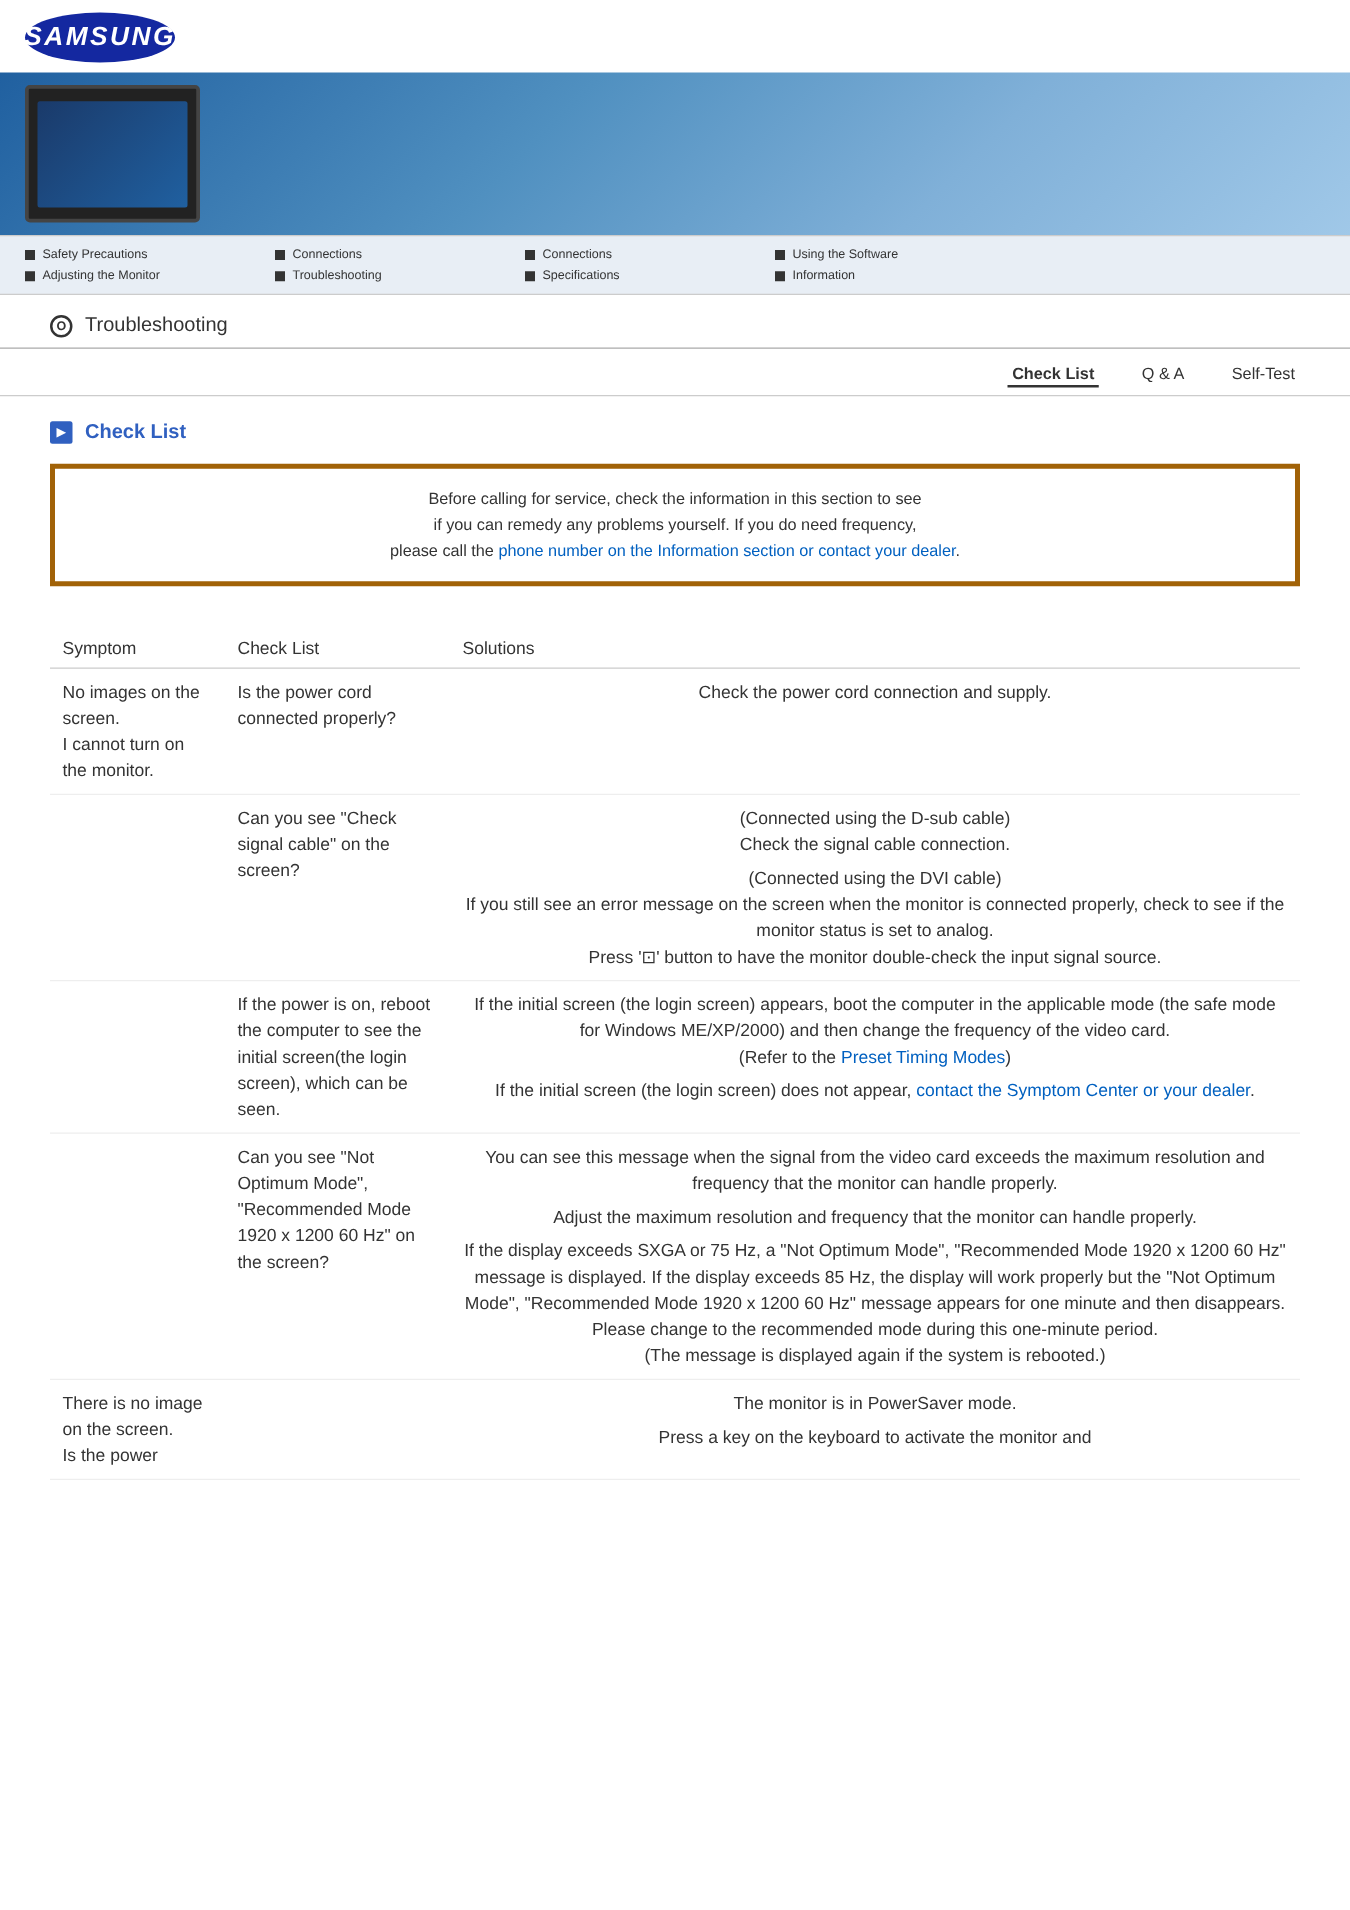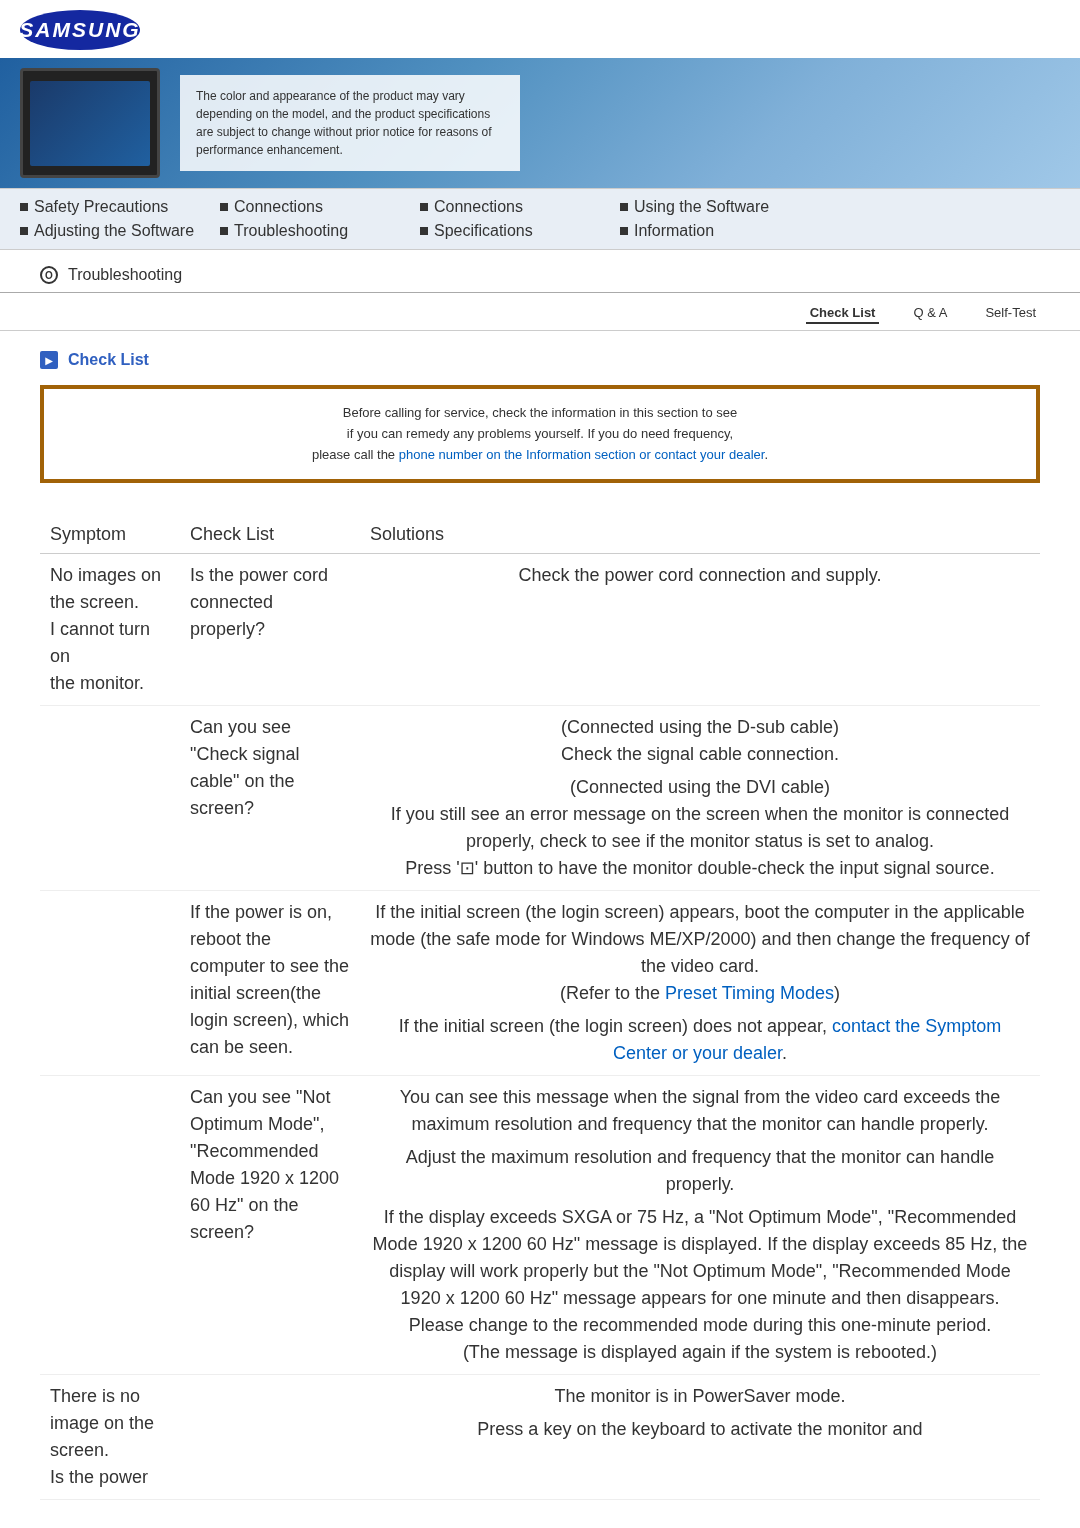--- a/index.html
+++ b/index.html
@@ -13,21 +13,21 @@
 
     
     .banner { position: relative; width: 100%; height: 130px; background: linear-gradient(135deg, #2060a0 0%, #5090c0 40%, #80b0d8 70%, #a0c8e8 100%); overflow: hidden; display: flex; align-items: center; }
     .banner-monitor { width: 140px; height: 110px; background: #222; border-radius: 4px; margin-left: 20px; display: flex; align-items: center; justify-content: center; border: 3px solid #444; flex-shrink: 0; position: relative; }
     .monitor-screen { width: 120px; height: 85px; background: linear-gradient(135deg, #1a3a6a, #2060a0); border-radius: 2px; }
     .banner-text-box { background: rgba(255,255,255,0.85); margin-left: 20px; padding: 12px 16px; max-width: 340px; font-size: 12px; line-height: 1.5; color: #333; }
 
     
     .nav-bar { background: #e8eef5; border-top: 1px solid #ccc; border-bottom: 1px solid #ccc; padding: 6px 20px; display: flex; flex-wrap: wrap; gap: 0; }
     .nav-row { display: flex; width: 100%; }
-    .nav-item { display: flex; align-items: center; gap: 6px; padding: 3px 20px 3px 0; font-size: 16px; color: #333; min-width: 200px; cursor: pointer; }
+    .nav-item { display: flex; align-items: center; gap: 6px; padding: 3px 20px 3px 0; font-size: 10px; color: #333; min-width: 200px; cursor: pointer; }
     .nav-bullet { width: 8px; height: 8px; background: #333; display: inline-block; flex-shrink: 0; }
 
     
     .page-header { padding: 16px 40px 8px 40px; display: flex; align-items: center; border-bottom: 1px solid #aaa; }
     .page-header-icon { width: 18px; height: 18px; border: 2px solid #333; border-radius: 50%; display: flex; align-items: center; justify-content: center; margin-right: 10px; }
     .page-header-title { font-size: 16px; font-weight: normal; color: #333; }
 
     
     .tabs-bar { display: flex; justify-content: flex-end; padding: 10px 40px 6px 40px; border-bottom: 1px solid #ccc; gap: 30px; }
     .tab { font-size: 13px; color: #333; cursor: pointer; padding: 2px 4px; }
@@ -40,21 +40,21 @@
     .section-heading { display: flex; align-items: center; gap: 10px; margin-bottom: 16px; }
     .section-icon { width: 18px; height: 18px; background: #3060c0; display: flex; align-items: center; justify-content: center; border-radius: 2px; flex-shrink: 0; }
     .section-icon-arrow { color: #fff; font-size: 10px; }
     .section-title { font-size: 16px; font-weight: bold; color: #3060c0; }
 
     
     .info-box { border: 4px solid #a16207; padding: 14px 20px; margin-bottom: 20px; text-align: center; font-size: 13px; line-height: 1.6; }
     .info-link { color: #0060c0; text-decoration: none; }
 
     
-    .check-table { width: 100%; border-collapse: collapse; font-size: 18px; margin-top: 33px; }
+    .check-table { width: 100%; border-collapse: collapse; font-size: 14px; margin-top: 33px; }
     .check-table th { font-weight: normal; color: #333; padding: 8px 10px; border-bottom: 1px solid #ccc; vertical-align: top; text-align: left; }
     .check-table td { padding: 8px 10px; vertical-align: top; border-bottom: 1px solid #eee; line-height: 1.5; }
     .col-symptom { width: 140px; }
     .col-checklist { width: 180px; }
     .col-solutions { width: auto; }
     .link-blue { color: #0060c0; text-decoration: none; }
     .solution-para { margin-bottom: 6px; text-align: center; }
     .solution-para:last-child { margin-bottom: 0; }
   </style>
 </head>
@@ -65,23 +65,20 @@
     <div class="logo-oval">
       <span class="logo-text">SAMSUNG</span>
     </div>
   </div>
 </div>
 
 <div class="banner">
   <div class="banner-monitor">
     <div class="monitor-screen"></div>
   </div>
-  <div class="banner-text-box">
-    <span>The color and appearance of the product may vary depending on the model, and the product specifications are subject to change without prior notice for reasons of performance enhancement.</span>
-  </div>
 </div>
 
 <div class="nav-bar">
   <div class="nav-row">
     <div class="nav-item">
       <span class="nav-bullet"></span>
       <span>Safety Precautions</span>
     </div>
     <div class="nav-item">
       <span class="nav-bullet"></span>
@@ -92,21 +89,21 @@
       <span>Connections</span>
     </div>
     <div class="nav-item">
       <span class="nav-bullet"></span>
       <span>Using the Software</span>
     </div>
   </div>
   <div class="nav-row">
     <div class="nav-item">
       <span class="nav-bullet"></span>
-      <span>Adjusting the Software</span>
+      <span>Adjusting the Monitor</span>
     </div>
     <div class="nav-item">
       <span class="nav-bullet"></span>
       <span>Troubleshooting</span>
     </div>
     <div class="nav-item">
       <span class="nav-bullet"></span>
       <span>Specifications</span>
     </div>
     <div class="nav-item">

